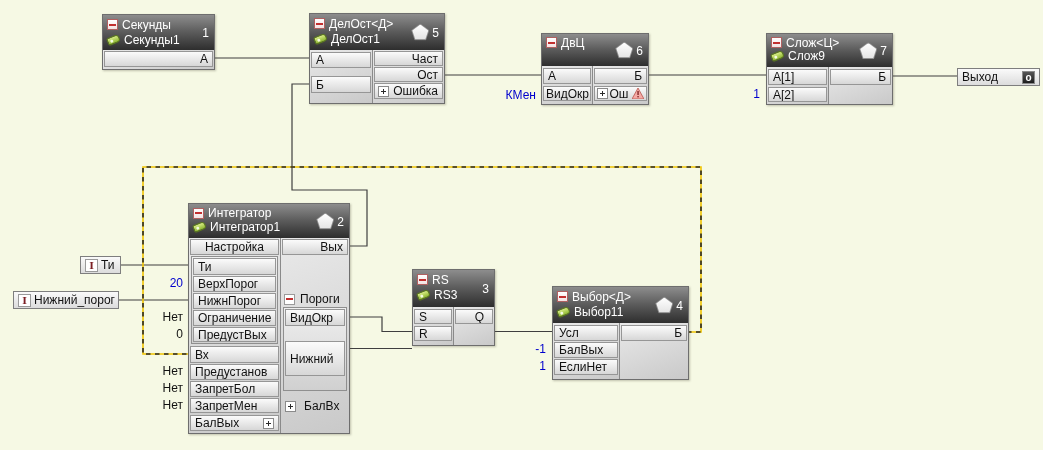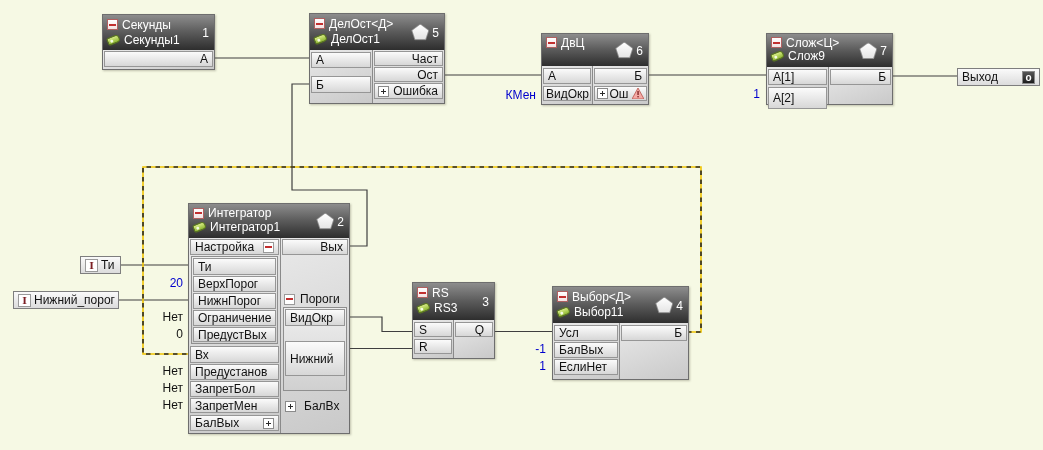--- a/index.html
+++ b/index.html
@@ -195,21 +195,21 @@
       <div class="hnum">
           <span class="pent"></span>
         <span>7</span>
         </div>
     </div>
     <div class="body" style="height:37px;">
       <div class="col col-l" style="width:62px;">
         <div class="prow" style="height:16px;margin-top:2px;">
           <span>А[1]</span>
           </div>
-        <div class="prow" style="height:22px;margin-top:2px;">
+        <div class="prow" style="height:15px;margin-top:2px;">
           <span>А[2]</span>
           </div>
       </div>
       <div class="col" style="width:63px;">
         <div class="prow r" style="height:16px;margin-top:2px;">
           <span>Б</span>
           </div>
       </div>
     </div>
   </div>
@@ -224,21 +224,21 @@
           <span class="tag-ico"></span>
         <span>Интегратор1</span>
         </div>
       <div class="hnum">
           <span class="pent"></span>
         <span>2</span>
         </div>
     </div>
     <div class="body" style="height:195px;">
       <div class="col col-l" style="width:92px;">
-        <div class="prow sb" style="height:16px;">
+        <div class="prow sb" style="height:16px;flex-direction:column;">
           <span>Настройка</span>
           <span class="minus-ico gray"></span>
           </div>
         <div class="grp">
           <div class="prow" style="height:17px;">
             <span>Ти</span>
             </div>
           <div class="prow" style="height:16px;">
             <span>ВерхПорог</span>
             </div>
@@ -289,21 +289,21 @@
         </div>
         <div style="height:7px;"></div>
         <div class="prow plain" style="height:14px;gap:8px;padding:0 3px;">
           <span class="plus-ico"></span>
           <span>БалВх</span>
           </div>
       </div>
     </div>
   </div>
 
-  <div class="blk" style="left:412px;top:282px;width:81px;">
+  <div class="blk" style="left:412px;top:269px;width:81px;">
     <div class="hdr" style="height:32px;">
       <div class="hline">
           <span class="minus-ico"></span>
         <span>RS</span>
         </div>
       <div class="hline">
           <span class="tag-ico"></span>
         <span>RS3</span>
         </div>
       <div class="hnum">

